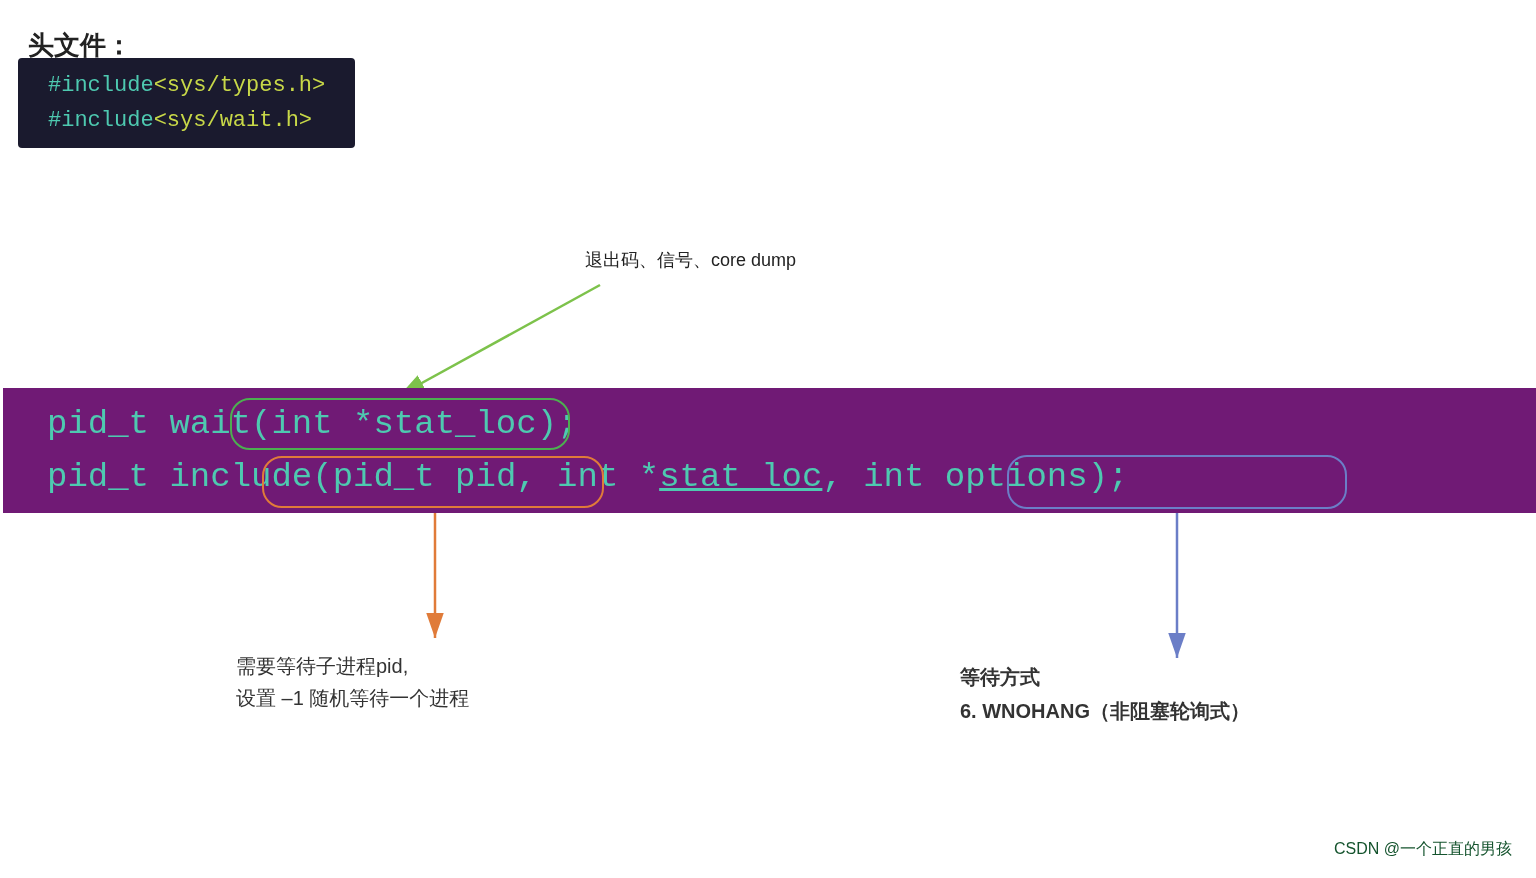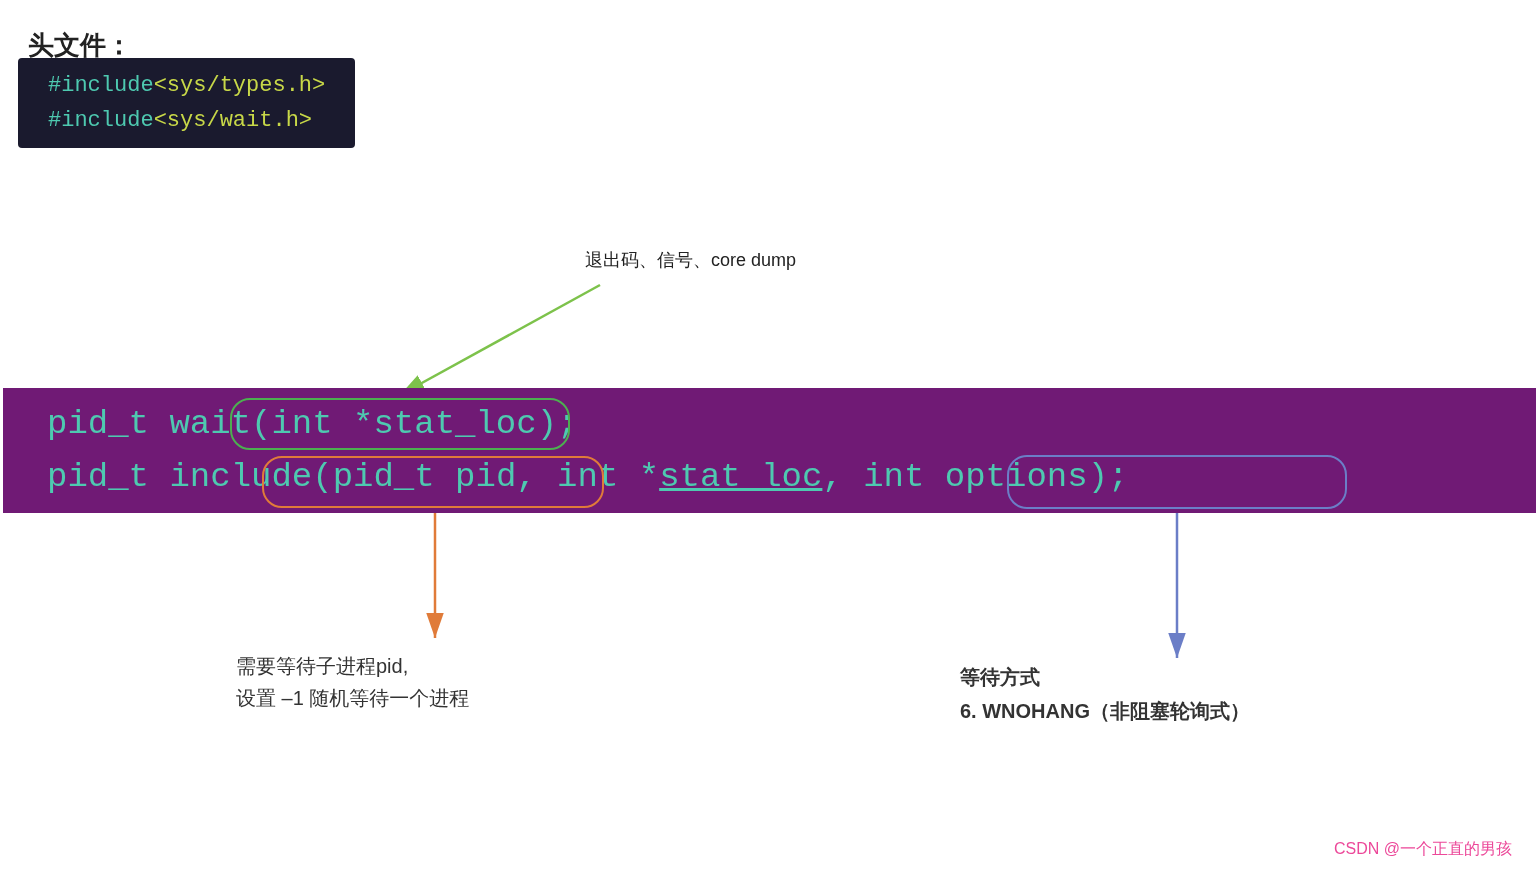--- a/index.html
+++ b/index.html
@@ -130,21 +130,21 @@
       line-height: 1.7;
       font-weight: bold;
     }
 
     
     .csdn-label {
       position: absolute;
       bottom: 18px;
       right: 24px;
       font-size: 16px;
-      color: #ec4899;
+      color: #14532d;
       margin-left: 20px;
     }
 
     
     .underline { text-decoration: underline; }
   </style>
 </head>
 <body>
 
 <div class="header-label">头文件：</div>

